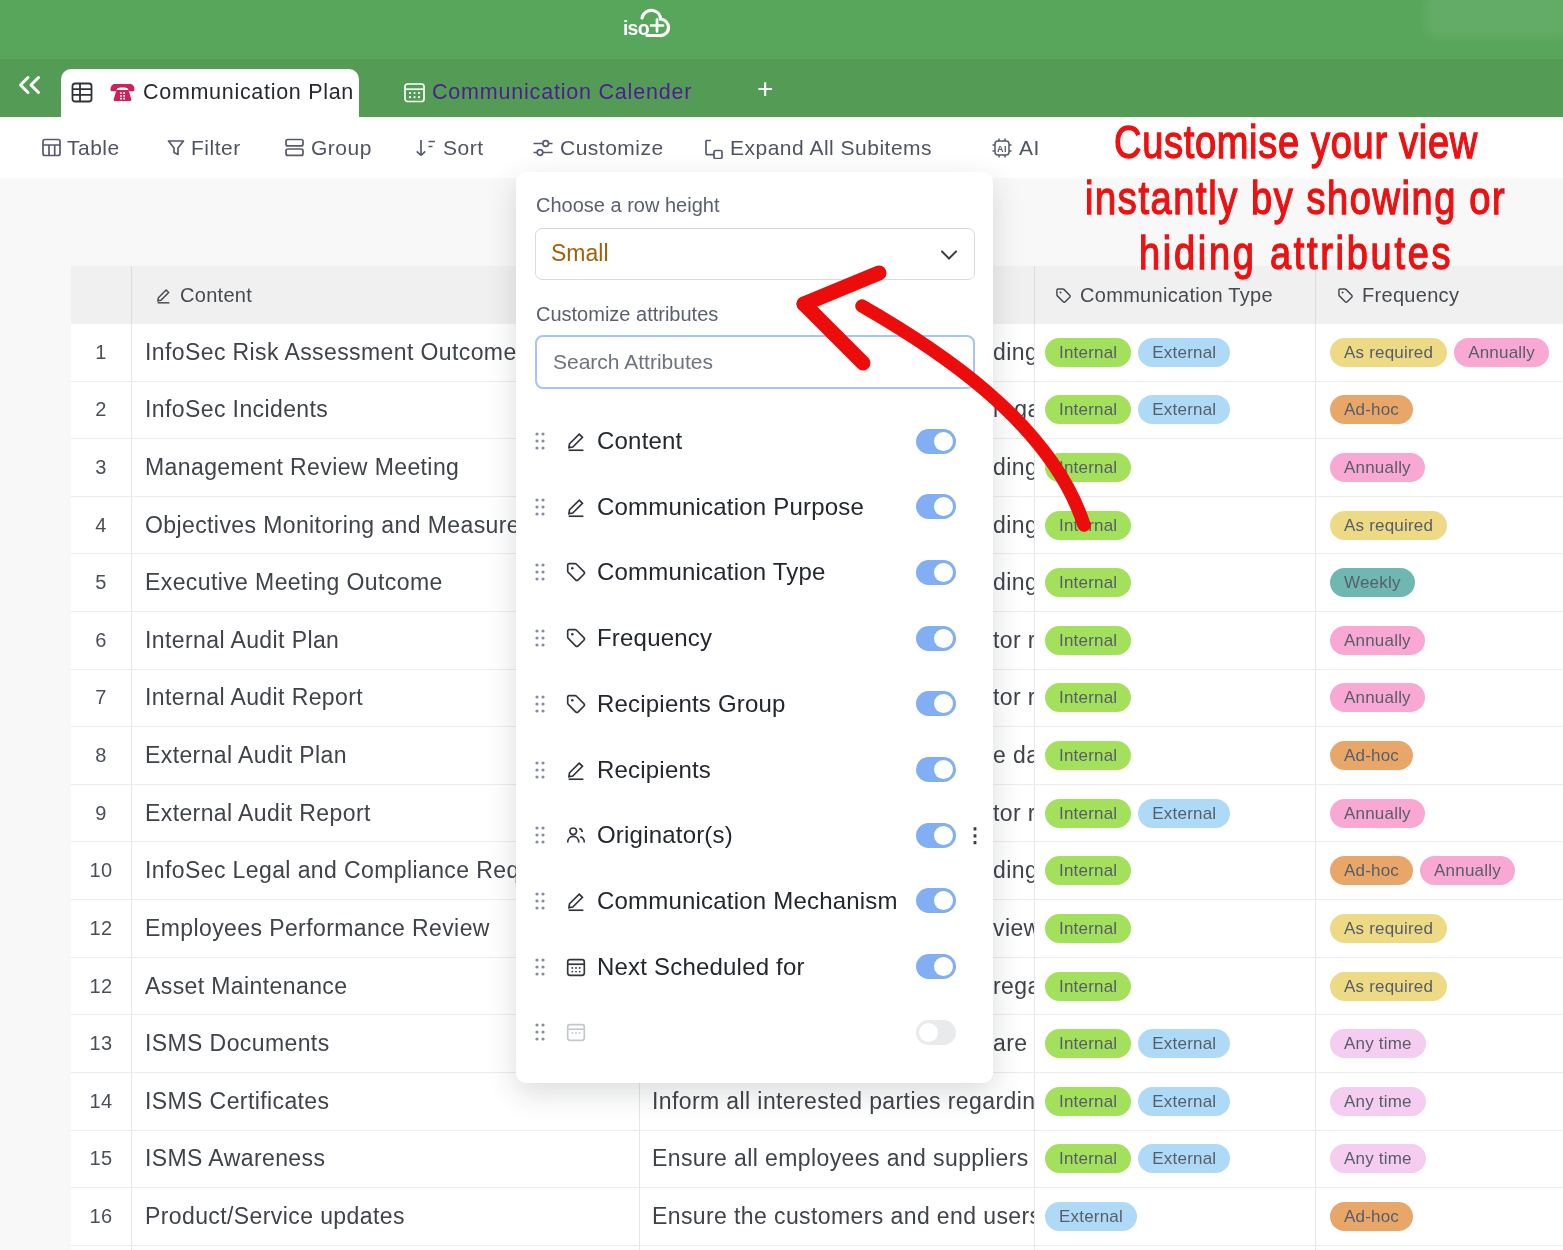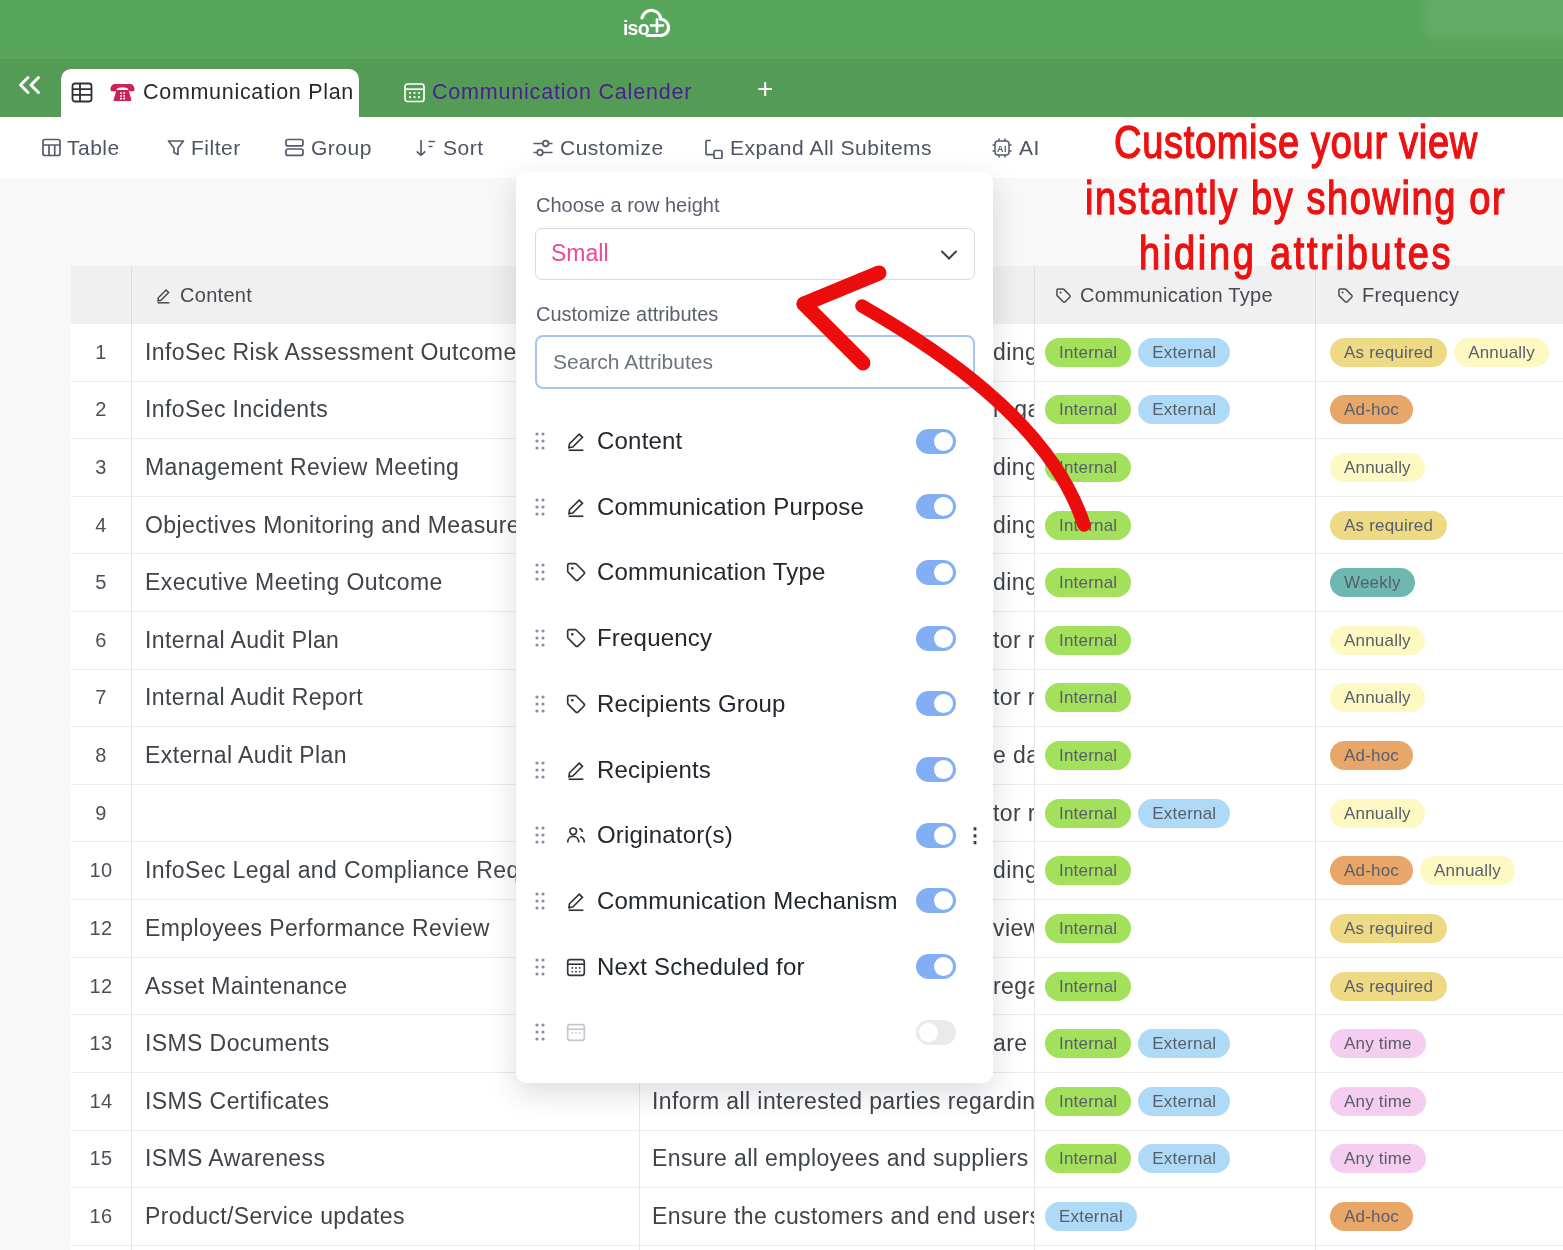--- a/index.html
+++ b/index.html
@@ -31,31 +31,31 @@
 .num { position:absolute; left:0; top:0; width:60px; height:100%; display:flex; align-items:center; justify-content:center; color:#4b5058; font-size:20px; letter-spacing:0.5px; }
 .cname { position:absolute; left:74px; top:0; width:494px; height:100%; display:flex; align-items:center; color:#3f434a; font-size:23px; letter-spacing:0.4px; white-space:nowrap; overflow:hidden; }
 .cpurp { position:absolute; left:581px; top:0; width:382px; height:100%; display:flex; align-items:center; color:#3f434a; font-size:23px; letter-spacing:0.4px; white-space:nowrap; overflow:hidden; }
 .frag { position:absolute; left:922px; top:0; width:41px; height:100%; display:flex; align-items:center; color:#3f434a; font-size:23px; letter-spacing:0.4px; white-space:nowrap; overflow:hidden; }
 .ctype { position:absolute; left:974px; top:0; width:270px; height:100%; display:flex; align-items:center; }
 .cfreq { position:absolute; left:1259px; top:0; width:234px; height:100%; display:flex; align-items:center; }
 .pill { display:inline-block; height:29px; line-height:29px; border-radius:14.5px; padding:0 14px; font-size:17px; letter-spacing:0.2px; color:#575e69; margin-right:7px; white-space:nowrap; }
 .p-int { background:#a3e05c; }
 .p-ext { background:#aedaf8; }
 .p-asreq { background:#eeda85; }
-.p-ann { background:#fef9c3; }
+.p-ann { background:#f9a8d4; }
 .p-adhoc { background:#e8a768; }
 .p-week { background:#6fb8b1; }
 .p-any { background:#f4cdf0; }
 .vline { position:absolute; top:0; bottom:0; width:1px; background:#e6e6e6; }
 
 
 #panel { position:absolute; left:516px; top:172px; width:477px; height:911px; background:#fff; border-radius:10px; box-shadow:0 10px 30px rgba(30,35,50,0.16); }
 .plabel { position:absolute; left:20px; color:#5b6070; font-size:20px; }
 #selbox { position:absolute; left:19px; top:56px; width:440px; height:52px; border:1px solid #d9dade; border-radius:7px; background:#fff; }
-#selbox span { position:absolute; left:15px; top:11px; font-size:23px; color:#ec4899; }
+#selbox span { position:absolute; left:15px; top:11px; font-size:23px; color:#a16207; }
 #searchbox { position:absolute; left:19px; top:163px; width:440px; height:54px; border:2px solid #a4c5f5; border-radius:8px; background:#fff; }
 #searchbox span { position:absolute; left:16px; top:13px; font-size:21px; color:#6d7380; }
 .trow { position:absolute; left:0; width:477px; height:66px; }
 .trow .handle { position:absolute; left:19px; top:24px; }
 .trow .ticon { position:absolute; left:48px; top:21px; }
 .trow .tlabel { position:absolute; left:81px; top:0; height:66px; display:flex; align-items:center; font-size:24px; letter-spacing:0.2px; color:#23272e; }
 .toggle { position:absolute; left:400px; top:20.5px; width:40px; height:25px; border-radius:13px; background:#82aff4; }
 .toggle::after { content:""; position:absolute; right:3px; top:3px; width:19px; height:19px; border-radius:50%; background:#fff; }
 .toggle.off { background:#e9eaec; }
 .toggle.off::after { right:auto; left:3px; }
@@ -286,20 +286,21 @@
         <div class="cfreq">
           <span class="pill p-adhoc">Ad-hoc</span>
         </div>
   <div class="vline" style="left:60px;"></div>
         <div class="vline" style="left:568px;"></div>
   <div class="vline" style="left:963px;"></div>
         <div class="vline" style="left:1244px;"></div>
       </div>
       <div class="row">
         <div class="num">9</div>
+        <div class="cname">External Audit Report</div>
         <div class="frag">tor r</div>
   <div class="ctype">
           <span class="pill p-int">Internal</span>
           <span class="pill p-ext">External</span>
         </div>
         <div class="cfreq">
           <span class="pill p-ann">Annually</span>
         </div>
   <div class="vline" style="left:60px;"></div>
         <div class="vline" style="left:568px;"></div>

